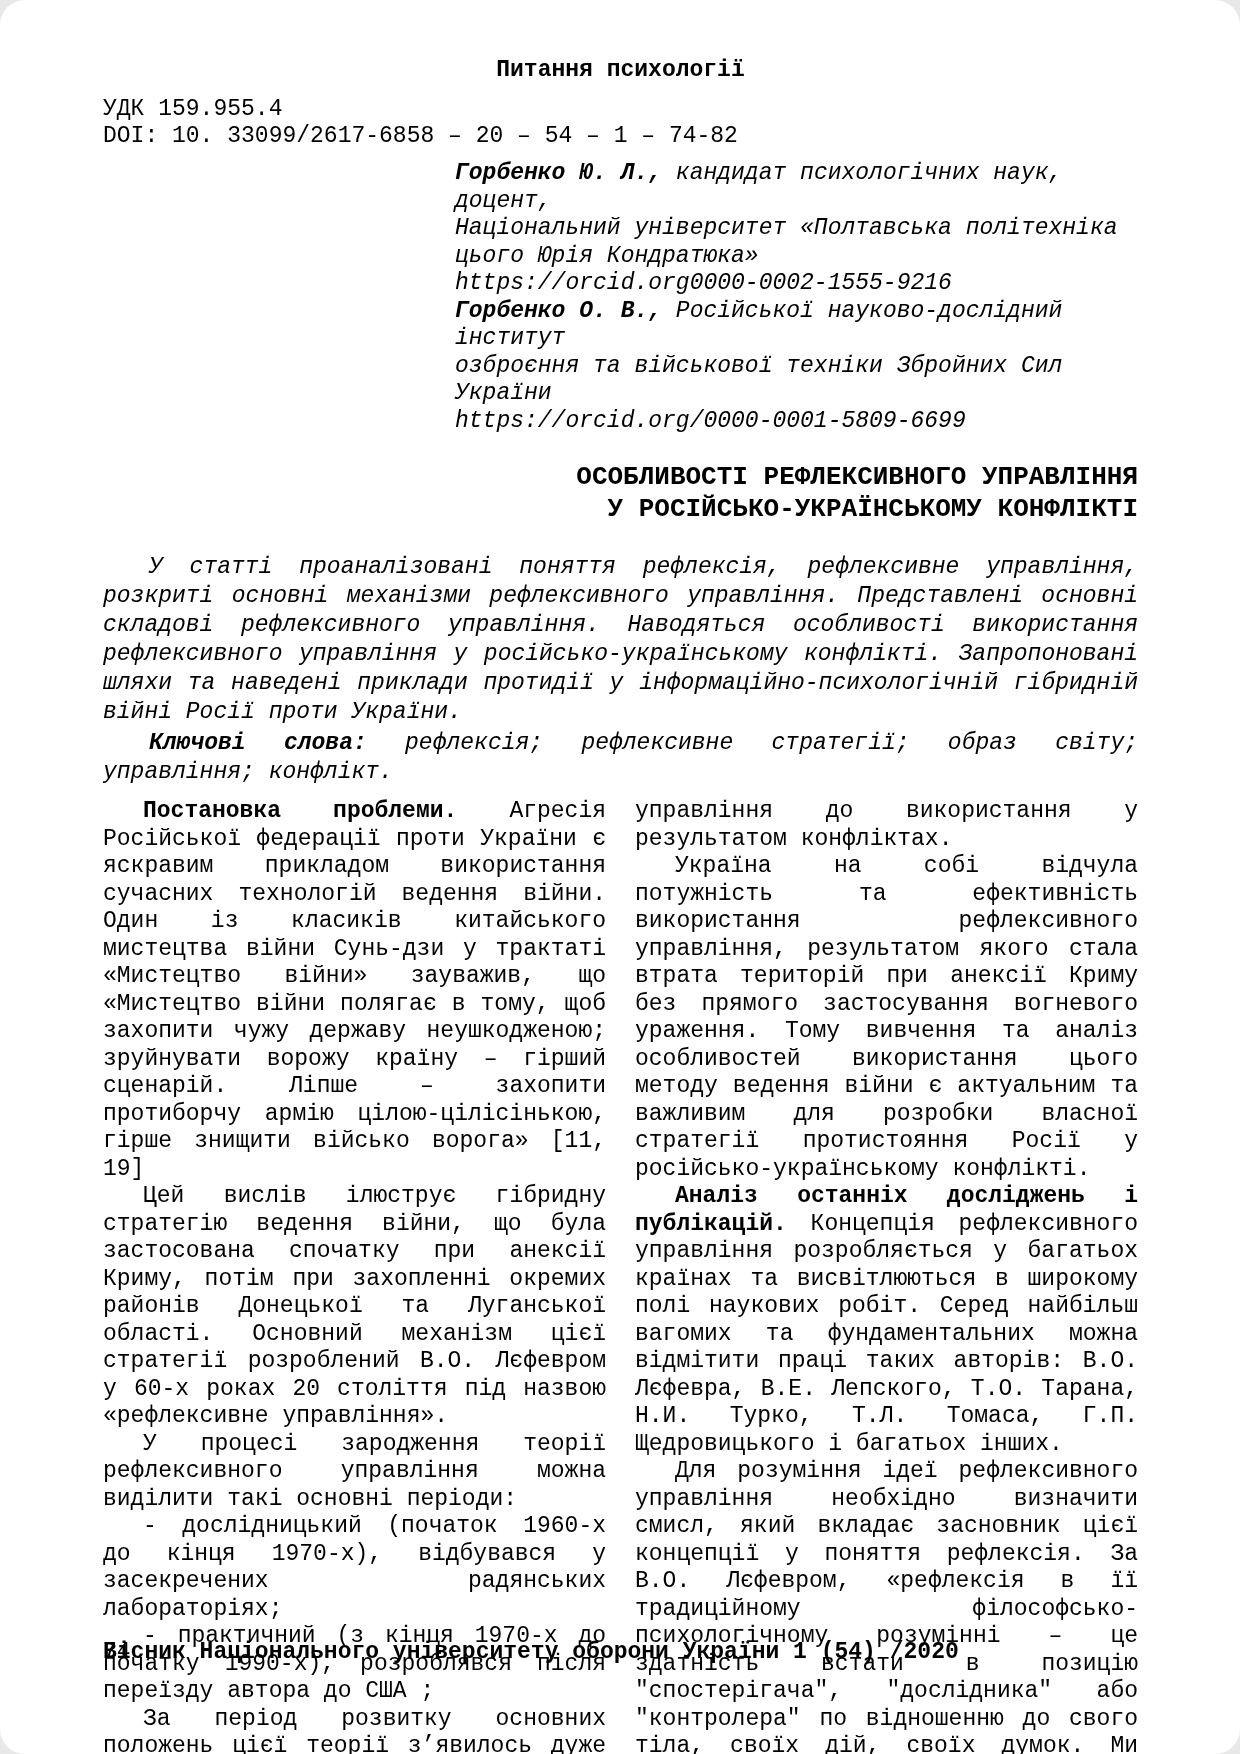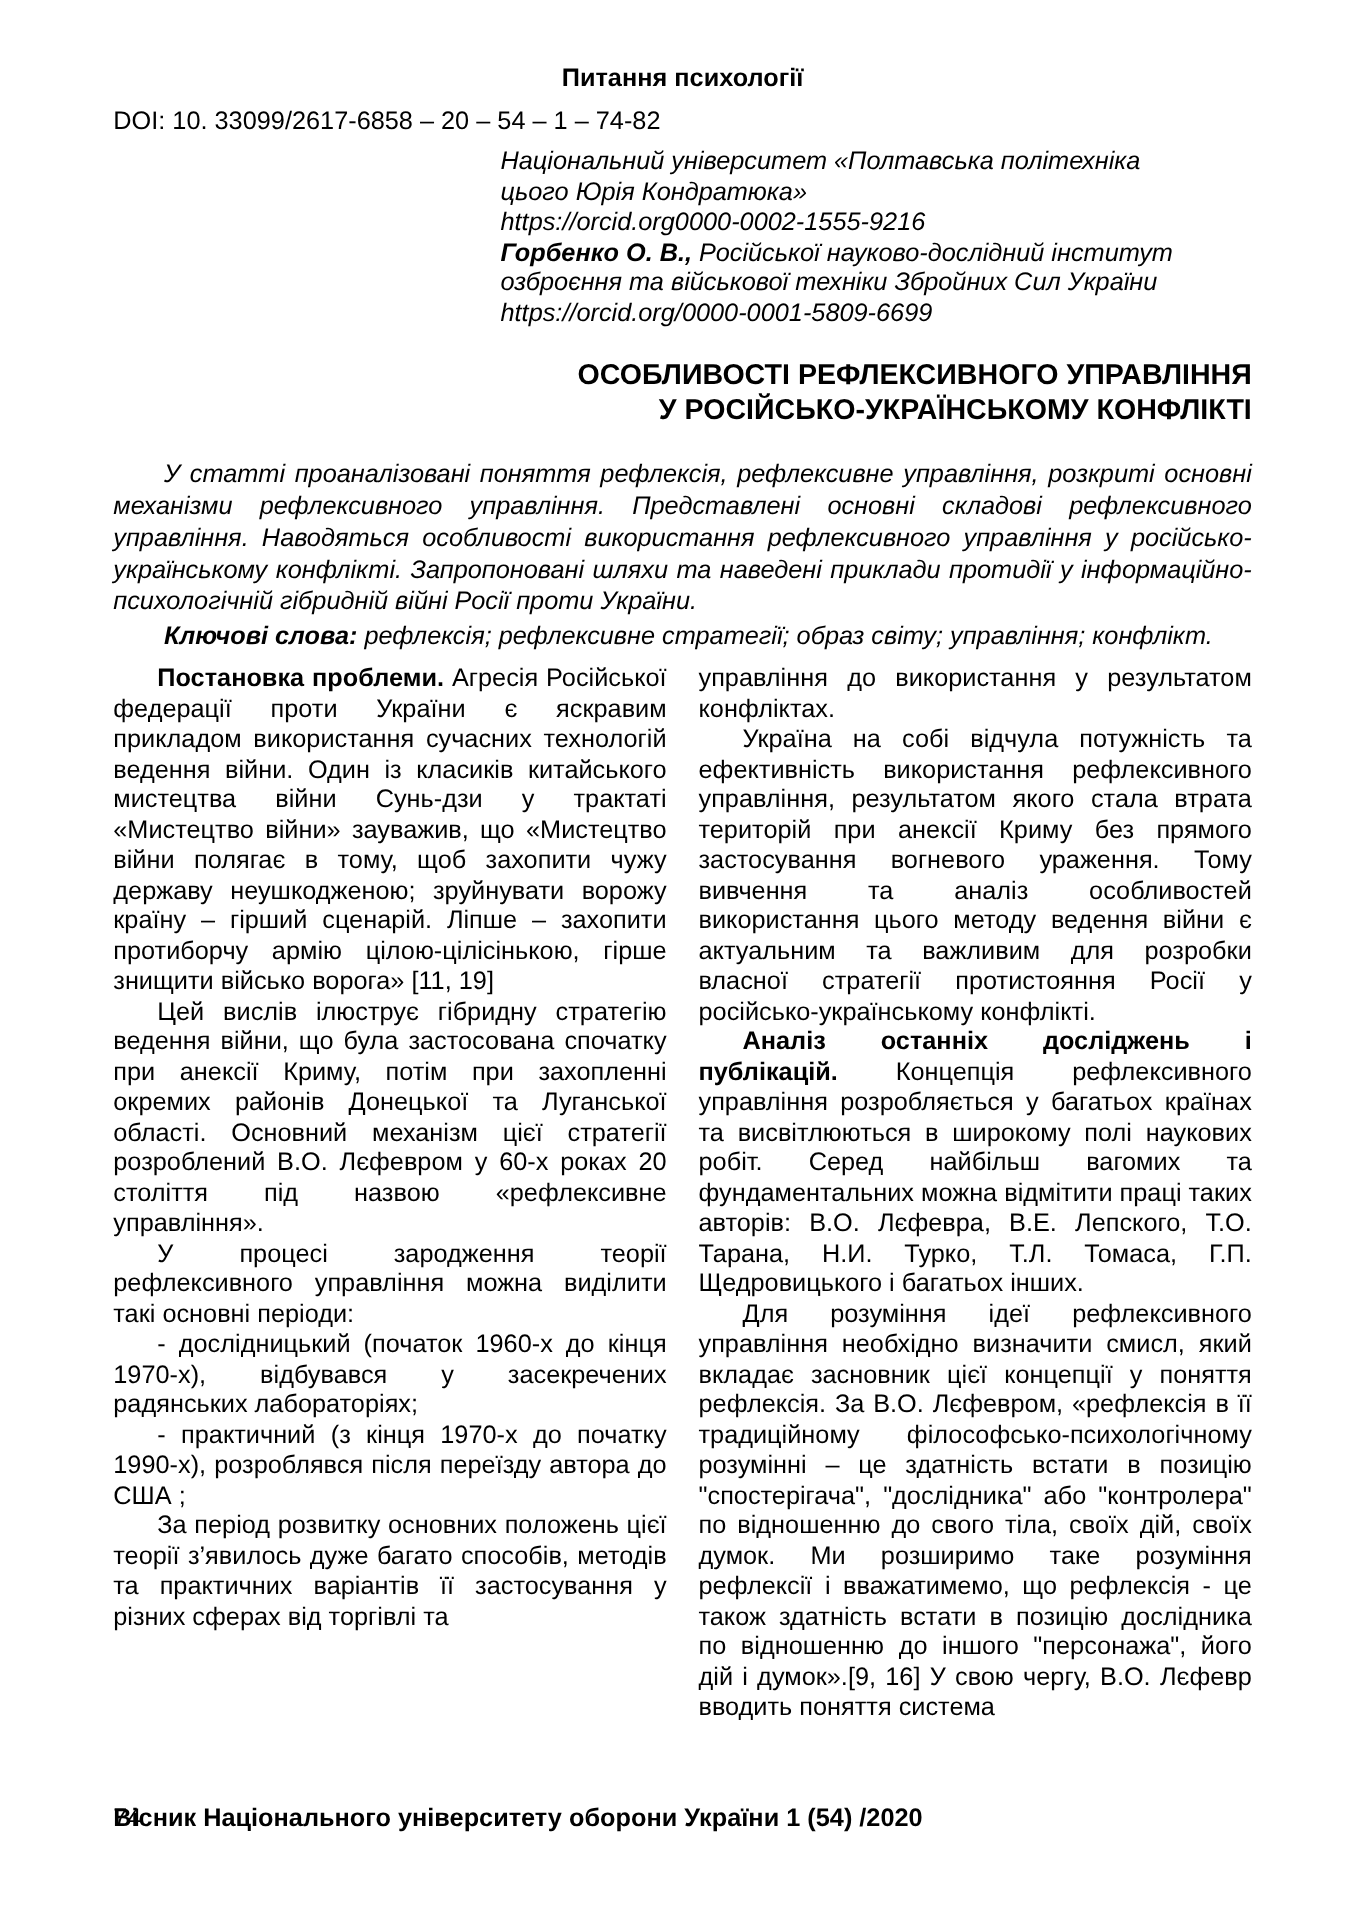--- a/index.html
+++ b/index.html
@@ -3,24 +3,25 @@
 <meta charset="utf-8">
 <style>
   html,body { margin:0; padding:0; background:#e8e8e8; }
   .page {
     position: relative;
     width: 1240px;
     height: 1754px;
     margin: 0 auto;
     background: #ffffff;
     color: #000000;
-    font-family: Liberation Sans, sans-serif;
+    font-family: Liberation Mono, monospace;
     box-sizing: border-box;
     padding: 56px 102px 0 103px;
     overflow: hidden;
+    border-radius: 25px;
   }
   .journal-header {
     text-align: center;
     font-weight: bold;
     font-size: 23px;
     line-height: 28px;
   }
   .meta {
     margin-top: 12px;
     font-size: 23px;
@@ -96,24 +97,26 @@
   }
 </style>
 </head>
 <body>
 
 <div class="page">
 
   <div class="journal-header">Питання психології</div>
 
   <div class="meta">
+    <div>УДК 159.955.4</div>
     <div>DOI: 10. 33099/2617-6858 – 20 – 54 – 1 – 74-82</div>
   </div>
 
   <div class="authors">
+    <p><span class="author-name">Горбенко Ю. Л.,</span> <span>кандидат психологічних наук, доцент,</span></p>
     <p>Національний університет «Полтавська політехніка</p>
     <p>цього Юрія Кондратюка»</p>
     <p>https://orcid.org0000-0002-1555-9216</p>
     <p><span class="author-name">Горбенко О. В.,</span> <span>Російської науково-дослідний інститут</span></p>
     <p>озброєння та військової техніки Збройних Сил України</p>
     <p>https://orcid.org/0000-0001-5809-6699</p>
   </div>
 
   <h1 class="article-title"><span>ОСОБЛИВОСТІ РЕФЛЕКСИВНОГО УПРАВЛІННЯ</span><br><span>У РОСІЙСЬКО-УКРАЇНСЬКОМУ КОНФЛІКТІ</span></h1>
 

